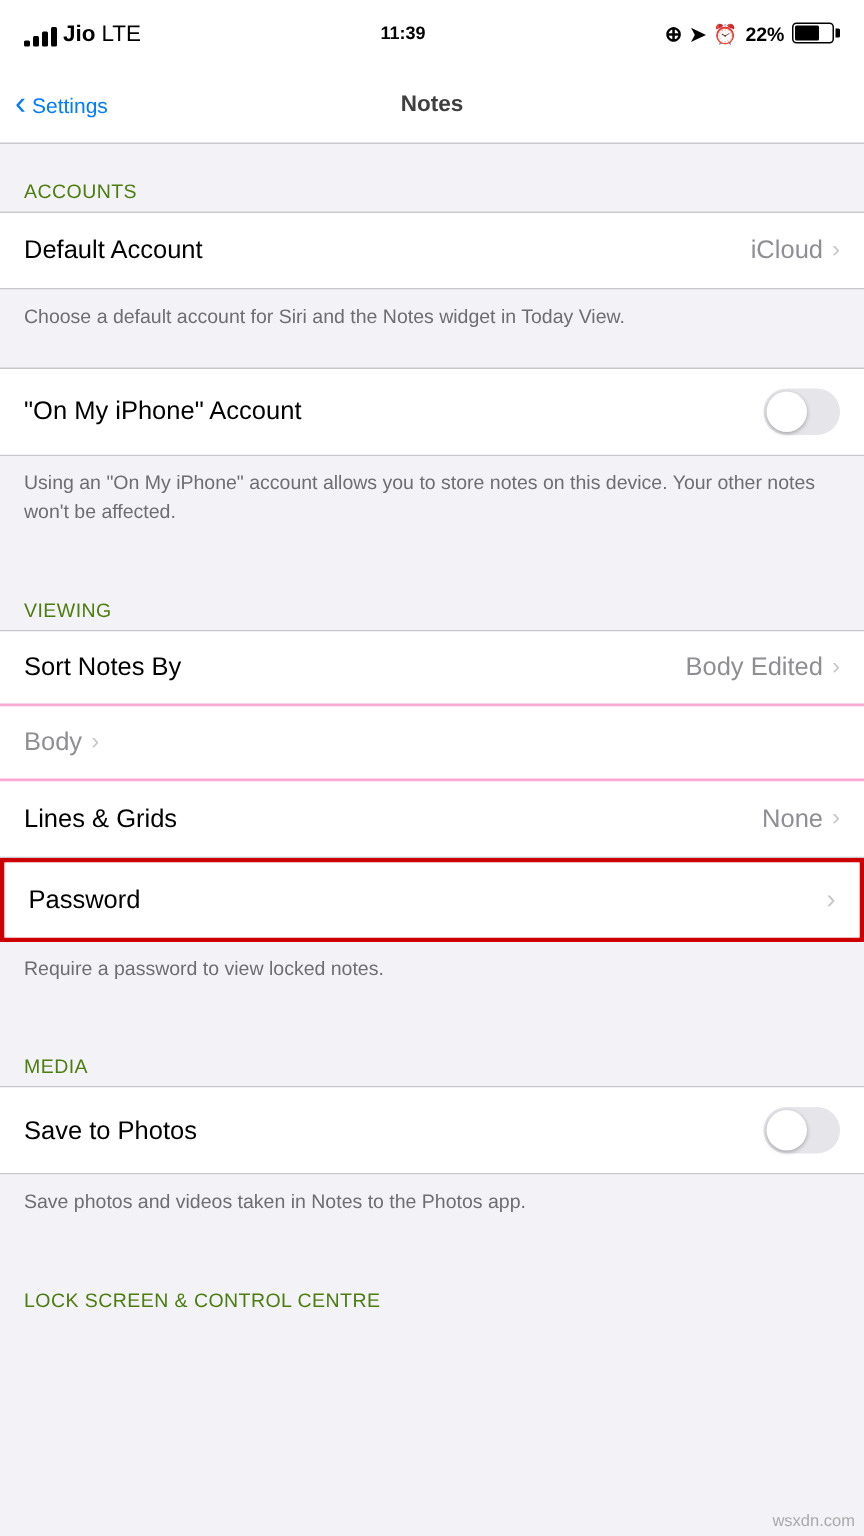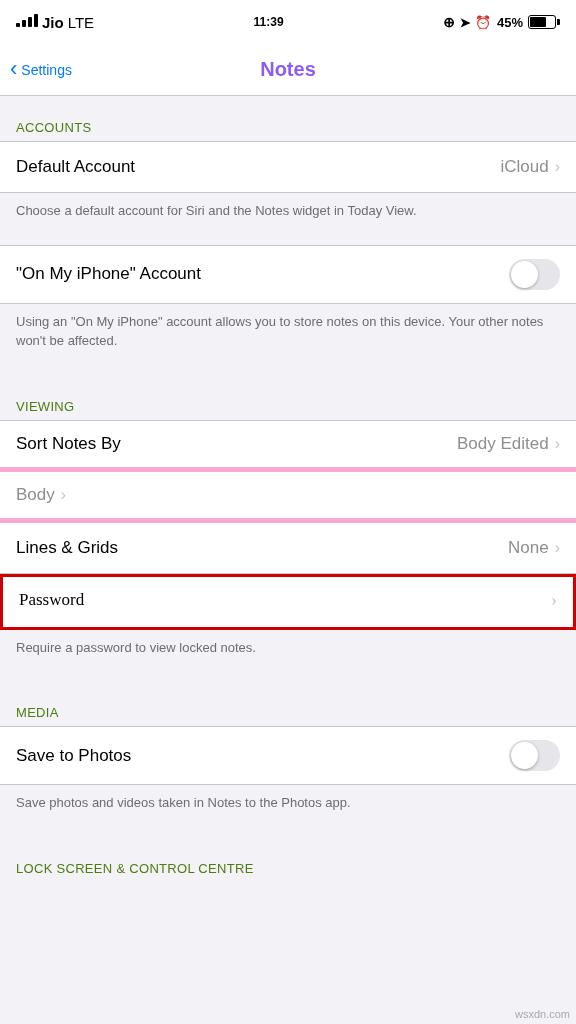--- a/index.html
+++ b/index.html
@@ -16,21 +16,21 @@
     .status-bar {
       background: #fff;
       display: flex;
       justify-content: space-between;
       align-items: center;
       padding: 0 16px;
       height: 44px;
       font-size: 15px;
       font-weight: 600;
     }
-    .status-bar-left { display: flex; align-items: flex-start; gap: 4px; }
+    .status-bar-left { display: flex; align-items: flex-end; gap: 4px; }
     .status-bar-center { font-size: 12px; font-weight: 600; }
     .status-bar-right { display: flex; align-items: center; gap: 5px; font-size: 13px; }
     .signal-bars { display: flex; align-items: flex-end; gap: 2px; }
     .signal-bars span {
       background: #000;
       width: 4px;
       border-radius: 1px;
     }
     .battery {
       display: inline-flex;
@@ -80,23 +80,23 @@
       font-size: 17px;
       gap: 4px;
       cursor: pointer;
     }
     .nav-back-chevron {
       font-size: 22px;
       line-height: 1;
       margin-top: -2px;
     }
     .nav-title {
-      font-size: 20px;
+      font-size: 15px;
       font-weight: 600;
-      color: #8b5cf6;
+      color: #404040;
     }
 
     
     .section-header {
       padding: 24px 16px 6px 16px;
       font-size: 13px;
       font-weight: 400;
       color: #4d7c0f;
       text-transform: uppercase;
       letter-spacing: 0.3px;
@@ -111,21 +111,21 @@
     }
 
     
     .settings-row {
       display: flex;
       align-items: center;
       justify-content: space-between;
       padding: 13px 16px;
       background: #fff;
       min-height: 50px;
-      border-bottom: 5px solid #f9a8d4;
+      border-bottom: 2px solid #f9a8d4;
       position: relative;
     }
     .settings-row:last-child {
       border-bottom: none;
     }
     .settings-row-label {
       font-size: 17px;
       color: #000;
     }
     .settings-row-right {
@@ -172,25 +172,25 @@
     }
 
     
     .password-row-wrapper {
       border: 3px solid #cc0000;
       margin: 0;
       background: #fff;
     }
     .password-row {
       display: flex;
+      align-items: center;
       justify-content: space-between;
       padding: 13px 16px;
       background: #fff;
       min-height: 50px;
-      font-family: Liberation Serif, serif;
     }
 
     
     .watermark {
       position: fixed;
       bottom: 4px;
       right: 6px;
       font-size: 11px;
       color: #aaa;
     }
@@ -210,21 +210,21 @@
     <span style="font-weight:400">LTE</span>
   </div>
   <div class="status-bar-center">11:39</div>
   <div class="status-bar-right">
 
     <span style="font-size:14px;">⊕</span>
 
     <span style="font-size:13px;">➤</span>
 
     <span style="font-size:13px;">⏰</span>
-    <span>45%</span>
+    <span>22%</span>
     <div class="battery">
       <div class="battery-body">
         <div class="battery-fill"></div>
       </div>
       <div class="battery-tip"></div>
     </div>
   </div>
 </div>
 
 <div class="nav-bar">

